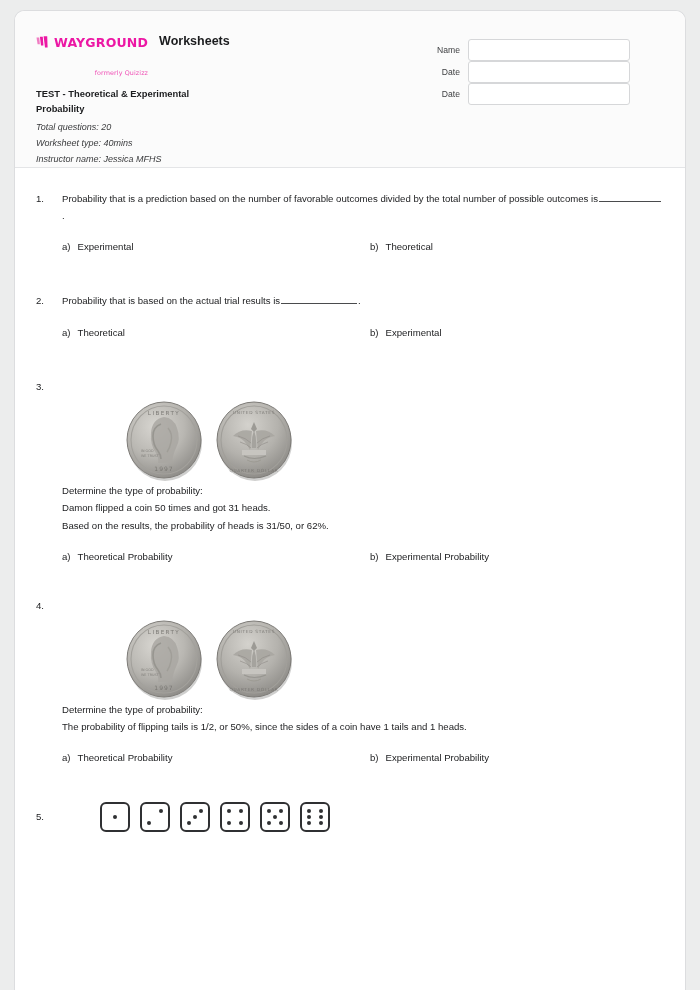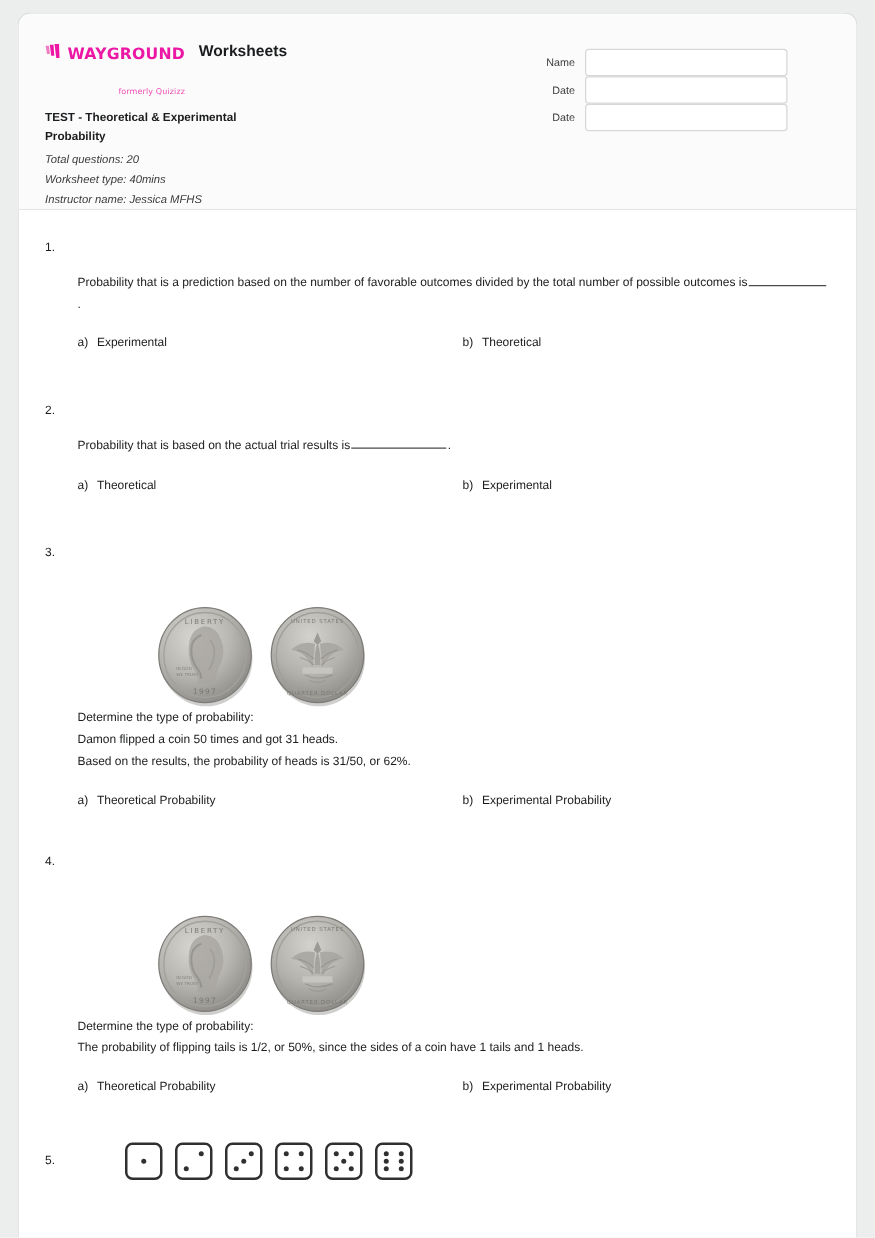--- a/index.html
+++ b/index.html
@@ -77,21 +77,21 @@
 
   
   .ws-body { padding: 22px 21px 0 21px; }
 
   .q { display: flex; margin-bottom: 6px; }
   .q-num {
     width: 26px; flex: 0 0 26px;
     font-size: 9.6px; color: #1b1c1e; line-height: 1.75;
     padding-top: 1px;
   }
-  .q-body { flex: 1 1 auto; margin-top: 28px; }
+  .q-body { flex: 1 1 auto; }
   .q-stem {
     font-size: 9.6px; color: #1b1c1e; line-height: 1.78;
     max-width: 608px;
   }
   .blank {
     display: inline-block; border-bottom: 1px solid #4a4b4d;
     vertical-align: baseline; height: 9px; margin: 0 1px;
   }
   .blank.w1 { width: 62px; }
   .blank.w2 { width: 76px; }

